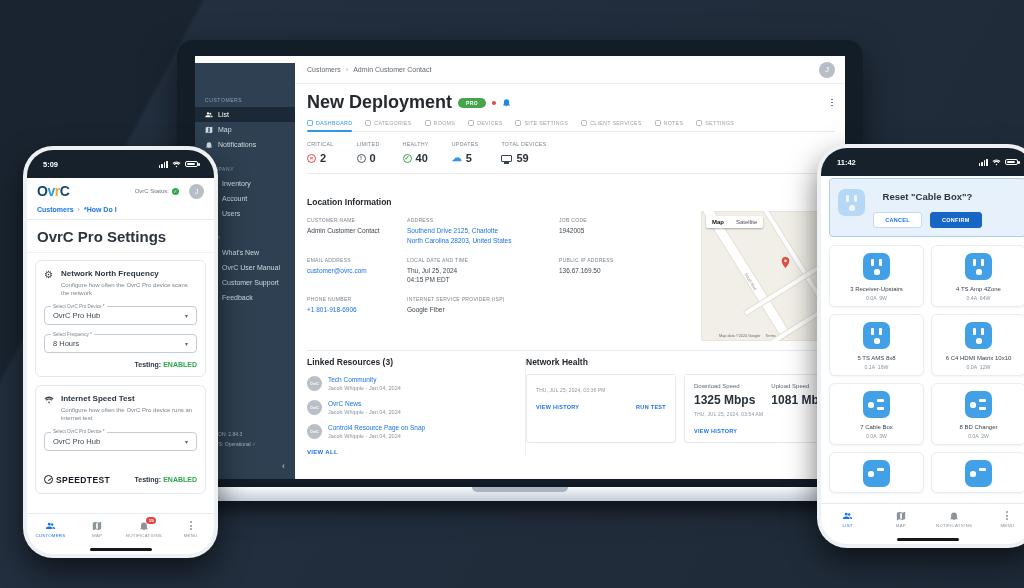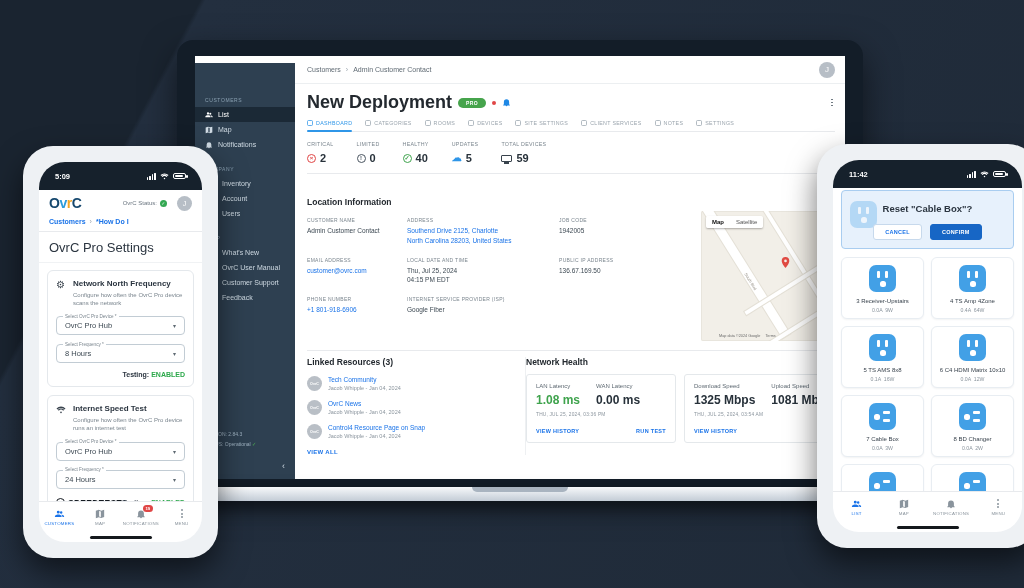--- a/index.html
+++ b/index.html
@@ -97,21 +97,21 @@
   .netcards{display:flex;gap:8px;margin-top:7px;}
   .ncard{border:1px solid #e4e8eb;border-radius:3px;padding:8px 9px;flex:0 0 auto;}
   .ncard .nmx{display:flex;gap:16px;}
   .nmlabel{font-size:6px;color:#5f6a73;}
   .nmval{font-size:12px;font-weight:700;color:#27313a;margin-top:4px;white-space:nowrap;}
   .nmval.green{color:#3fa34d;}
   .nts{font-size:4.8px;color:#8a949d;margin-top:5px;letter-spacing:.2px;}
   .nacts{display:flex;justify-content:space-between;margin-top:11px;font-size:5.5px;font-weight:700;color:#1a73e8;letter-spacing:.3px;}
 
   
-  .phone{background:#eef1f4;border-radius:30px;padding:16px;box-shadow:0 14px 30px rgba(0,0,0,.55);z-index:5;}
+  .phone{background:#eef1f4;border-radius:30px;padding:4px;box-shadow:0 14px 30px rgba(0,0,0,.55);z-index:5;}
   .ph-scr{width:100%;height:100%;background:#fff;border-radius:26px;overflow:hidden;display:flex;flex-direction:column;}
   .statusbar{background:#16212c;color:#fff;display:flex;align-items:center;justify-content:space-between;
     padding:0 16px;font-size:7.5px;font-weight:700;flex:0 0 28px;}
   .sticons{display:flex;align-items:center;gap:4px;}
   .sig{display:flex;align-items:flex-end;gap:1px;}
   .sig i{width:1.6px;background:#fff;display:block;border-radius:.5px;}
   .batt{width:13px;height:6.5px;border:1px solid #fff;border-radius:2px;position:relative;}
   .batt::before{content:"";position:absolute;left:1px;top:1px;bottom:1px;width:8px;background:#fff;border-radius:1px;}
   .batt::after{content:"";position:absolute;right:-2.5px;top:1.5px;width:1.5px;height:3px;background:#fff;border-radius:1px;}
   .navbar{border-top:1px solid #e8eaed;flex:0 0 32px;display:flex;align-items:center;}
@@ -129,34 +129,34 @@
   .phL{left:23px;top:146px;width:195px;height:412px;}
   .phL-head{display:flex;align-items:center;padding:5px 10px;gap:6px;}
   .logo{font-size:14px;font-weight:800;letter-spacing:-.5px;}
   .logo .lo{color:#16486e;} .logo .lv{color:#2d9cdb;} .logo .lr{color:#f5a623;} .logo .lc{color:#16486e;}
   .ovrc-status{margin-left:auto;display:flex;align-items:center;gap:3px;font-size:6px;color:#6b7680;}
   .chk{width:7px;height:7px;border-radius:50%;background:#34a853;color:#fff;font-size:4.5px;
     display:inline-flex;align-items:center;justify-content:center;}
   .ph-crumb{display:flex;gap:4px;align-items:center;padding:2px 10px 6px;font-size:7px;font-weight:700;color:#1a73e8;
     border-bottom:1px solid #e8eaed;}
   .ph-crumb .sep{color:#9aa4ad;font-weight:400;}
-  .ph-title{padding:8px 10px 7px;font-size:13px;font-weight:400;color:#2b3540;border-bottom:1px solid #f0f2f4;}
+  .ph-title{padding:8px 10px 7px;font-size:15px;font-weight:700;color:#2b3540;border-bottom:1px solid #f0f2f4;}
   .ph-body{padding:7px 8px 0;flex:1;overflow:hidden;}
   .setcard{border:1px solid #e4e8ec;border-radius:6px;padding:8px;margin-bottom:8px;background:#fff;}
   .sc-head{display:flex;gap:6px;}
   .sc-ico{flex:0 0 11px;color:#39434d;font-size:10px;line-height:1;padding-top:1px;}
   .sc-title{font-size:8px;font-weight:700;color:#2b3540;}
   .sc-desc{font-size:6px;color:#7a858e;line-height:1.4;margin-top:2.5px;}
   .select{margin-top:9px;position:relative;border:1px solid #c2ccd4;border-radius:4px;height:19px;
     display:flex;align-items:center;justify-content:space-between;padding:0 8px;font-size:7.5px;color:#3c4852;}
   .select .slabel{position:absolute;top:-3.5px;left:6px;background:#fff;padding:0 2px;font-size:4.6px;color:#7a858e;}
   .select .caret{font-size:6px;color:#5f6a73;}
   .testing{margin-top:8px;text-align:right;font-size:7px;font-weight:700;color:#2b3540;}
   .testing .en{color:#2ba84a;}
-  .spfoot{display:flex;justify-content:space-between;align-items:center;margin-top:9px;}
+  .spfoot{display:flex;justify-content:space-between;align-items:center;margin-top:24px;}
   .spbrand{display:flex;align-items:center;gap:3px;font-size:8.5px;font-weight:800;color:#141a21;letter-spacing:.4px;}
   .gauge{width:9px;height:9px;border:1.6px solid #141a21;border-radius:50%;position:relative;}
   .gauge::after{content:"";position:absolute;left:3px;top:3px;width:4px;height:1.4px;background:#141a21;
     transform:rotate(-35deg);border-radius:1px;}
 
   
   .phR{left:817px;top:144px;width:221px;height:404px;}
   .phR-head{display:flex;align-items:center;justify-content:space-between;padding:8px 10px 6px;}
   .phR-title{font-size:11px;font-weight:700;color:#2b3540;}
   .btn-resetall{background:#1a73e8;color:#fff;font-size:5px;font-weight:700;letter-spacing:.4px;
@@ -450,30 +450,20 @@
               <div class="lr-meta">Jacob Whipple - Jan 04, 2024</div>
             </span>
           </div>
           <div class="viewall">VIEW ALL</div>
         </div>
 
         <div class="netcol">
           <div class="h2">Network Health</div>
           <div class="netcards">
             <div class="ncard" style="width:150px;">
-              <div class="nmx">
-                <div>
-                  <div class="nmlabel">LAN Latency</div>
-                  <div class="nmval green">1.08 ms</div>
-                </div>
-                <div>
-                  <div class="nmlabel">WAN Latency</div>
-                  <div class="nmval">0.00 ms</div>
-                </div>
-              </div>
               <div class="nts">THU, JUL 25, 2024, 03:36 PM</div>
               <div class="nacts">
                 <span>VIEW HISTORY</span>
                 <span>RUN TEST</span>
               </div>
             </div>
             <div class="ncard" style="width:170px;">
               <div class="nmx">
                 <div>
                   <div class="nmlabel">Download Speed</div>
@@ -566,25 +556,20 @@
           <span>
             <div class="sc-title">Internet Speed Test</div>
             <div class="sc-desc">Configure how often the OvrC Pro device runs an internet test</div>
           </span>
         </div>
         <div class="select">
           <span class="slabel">Select OvrC Pro Device *</span>
           <span>OvrC Pro Hub</span>
           <span class="caret">▾</span>
         </div>
-        <div class="select">
-          <span class="slabel">Select Frequency *</span>
-          <span>24 Hours</span>
-          <span class="caret">▾</span>
-        </div>
         <div class="spfoot">
           <span class="spbrand">
             <span class="gauge"></span>
             <span>SPEEDTEST</span>
           </span>
           <span class="testing" style="margin-top:0;">
             <span>Testing:</span>
             <span class="en">ENABLED</span>
           </span>
         </div>

